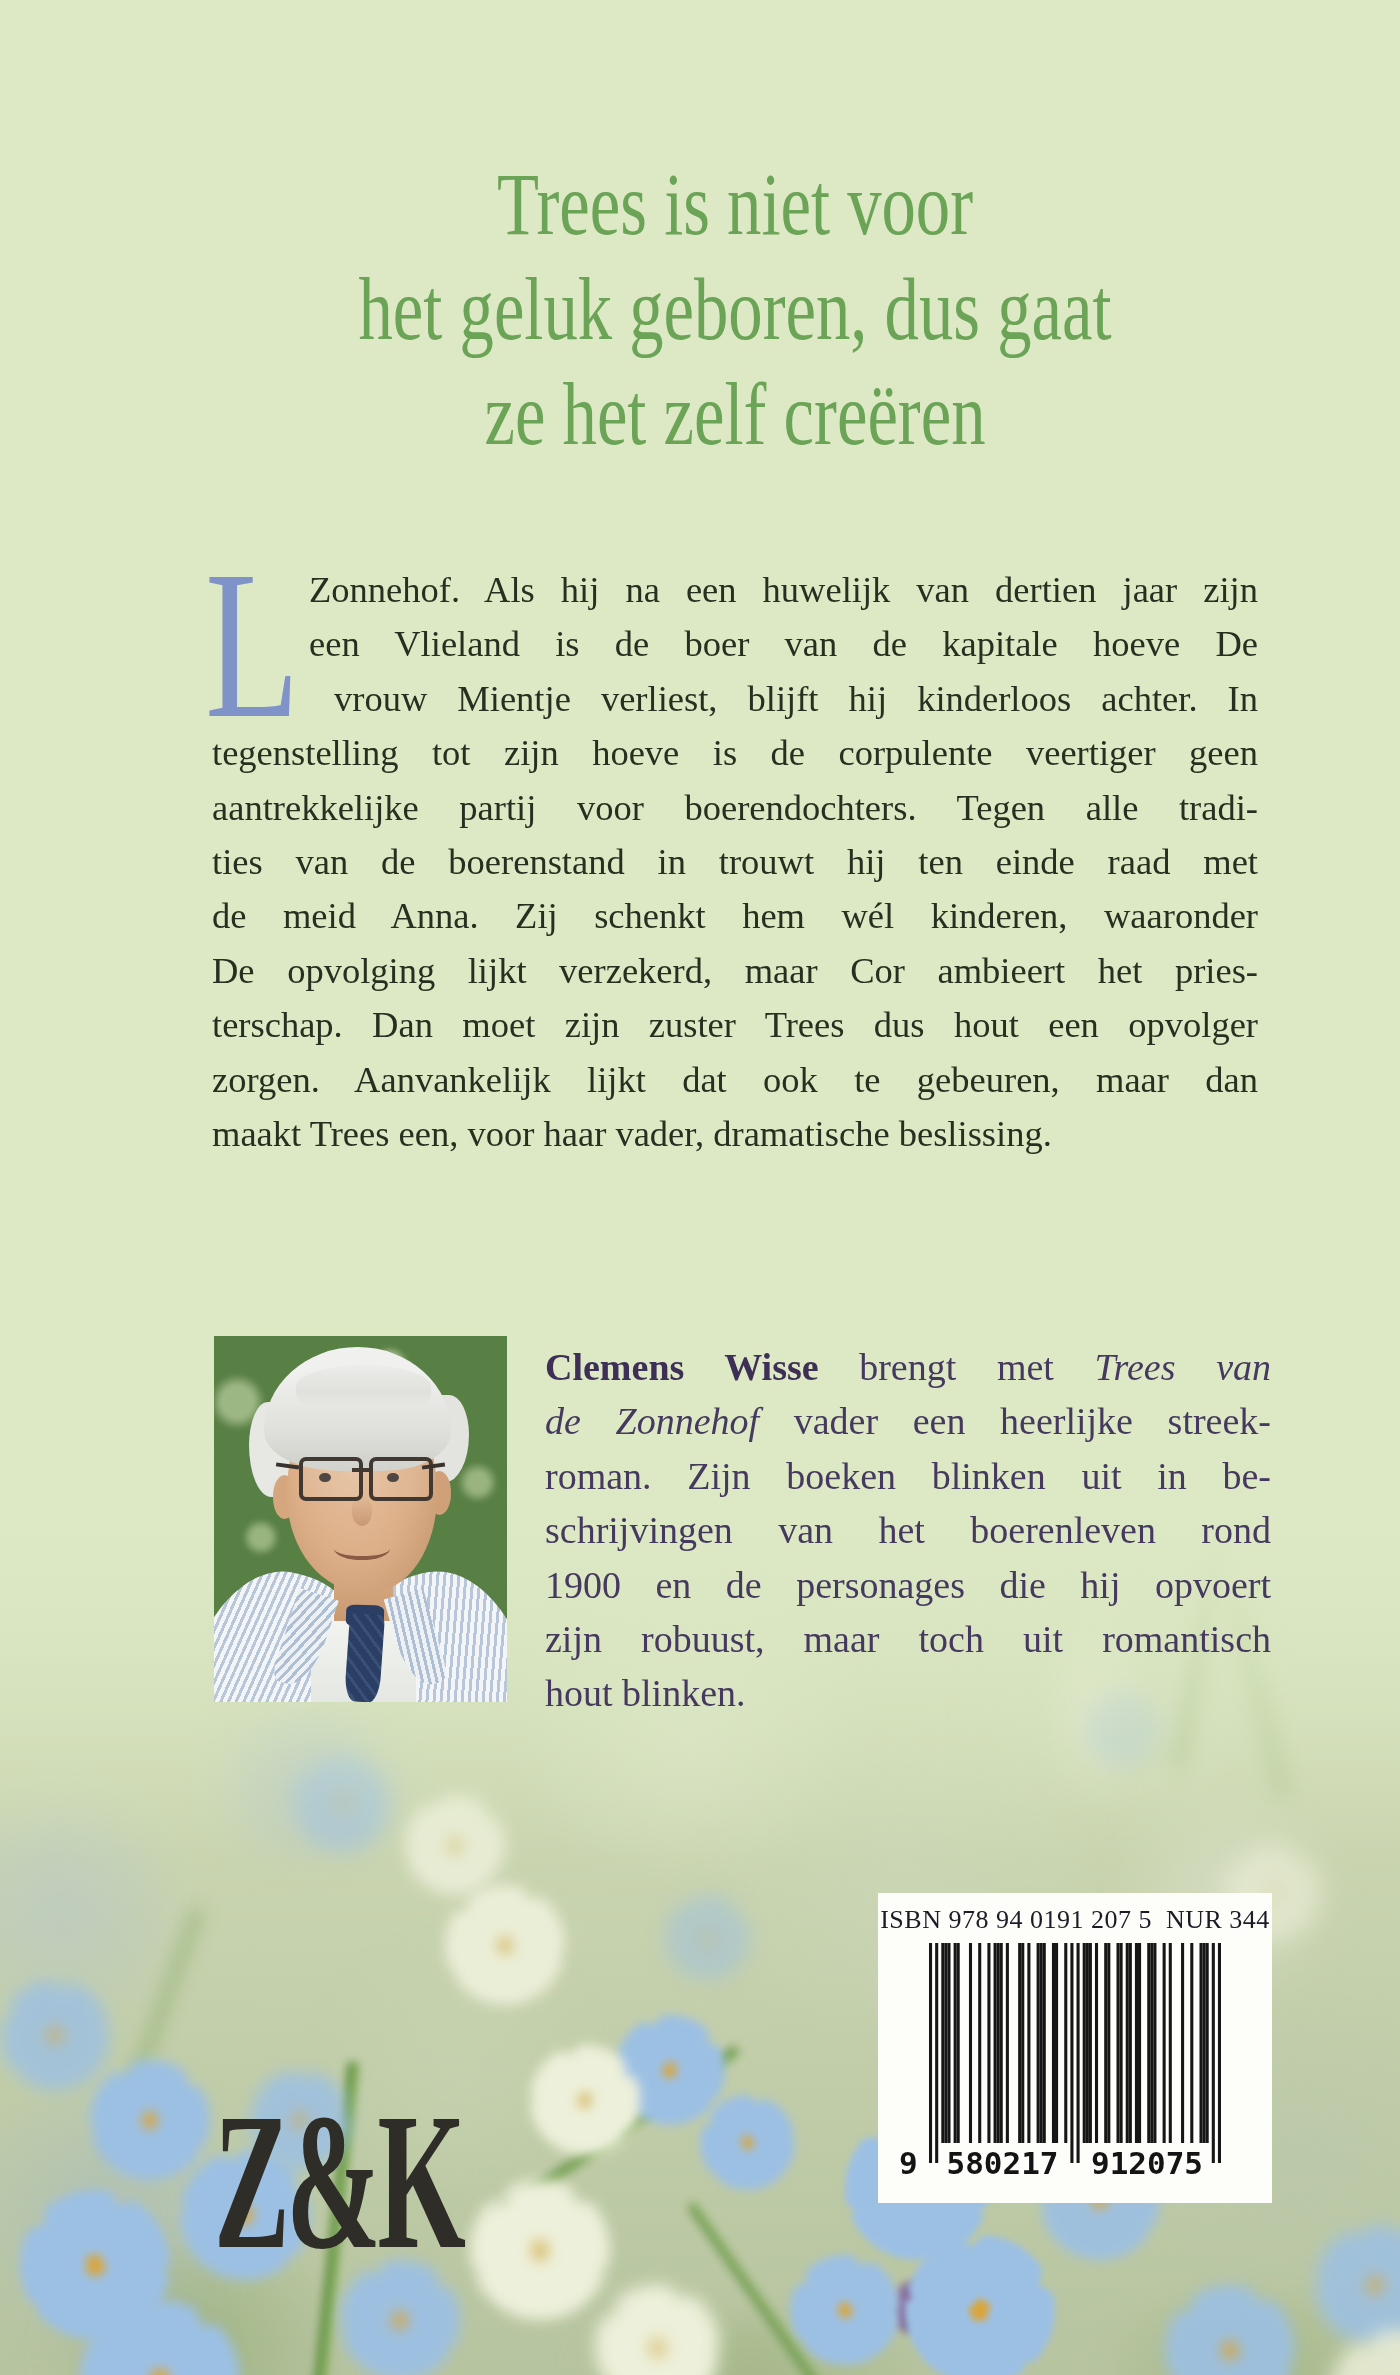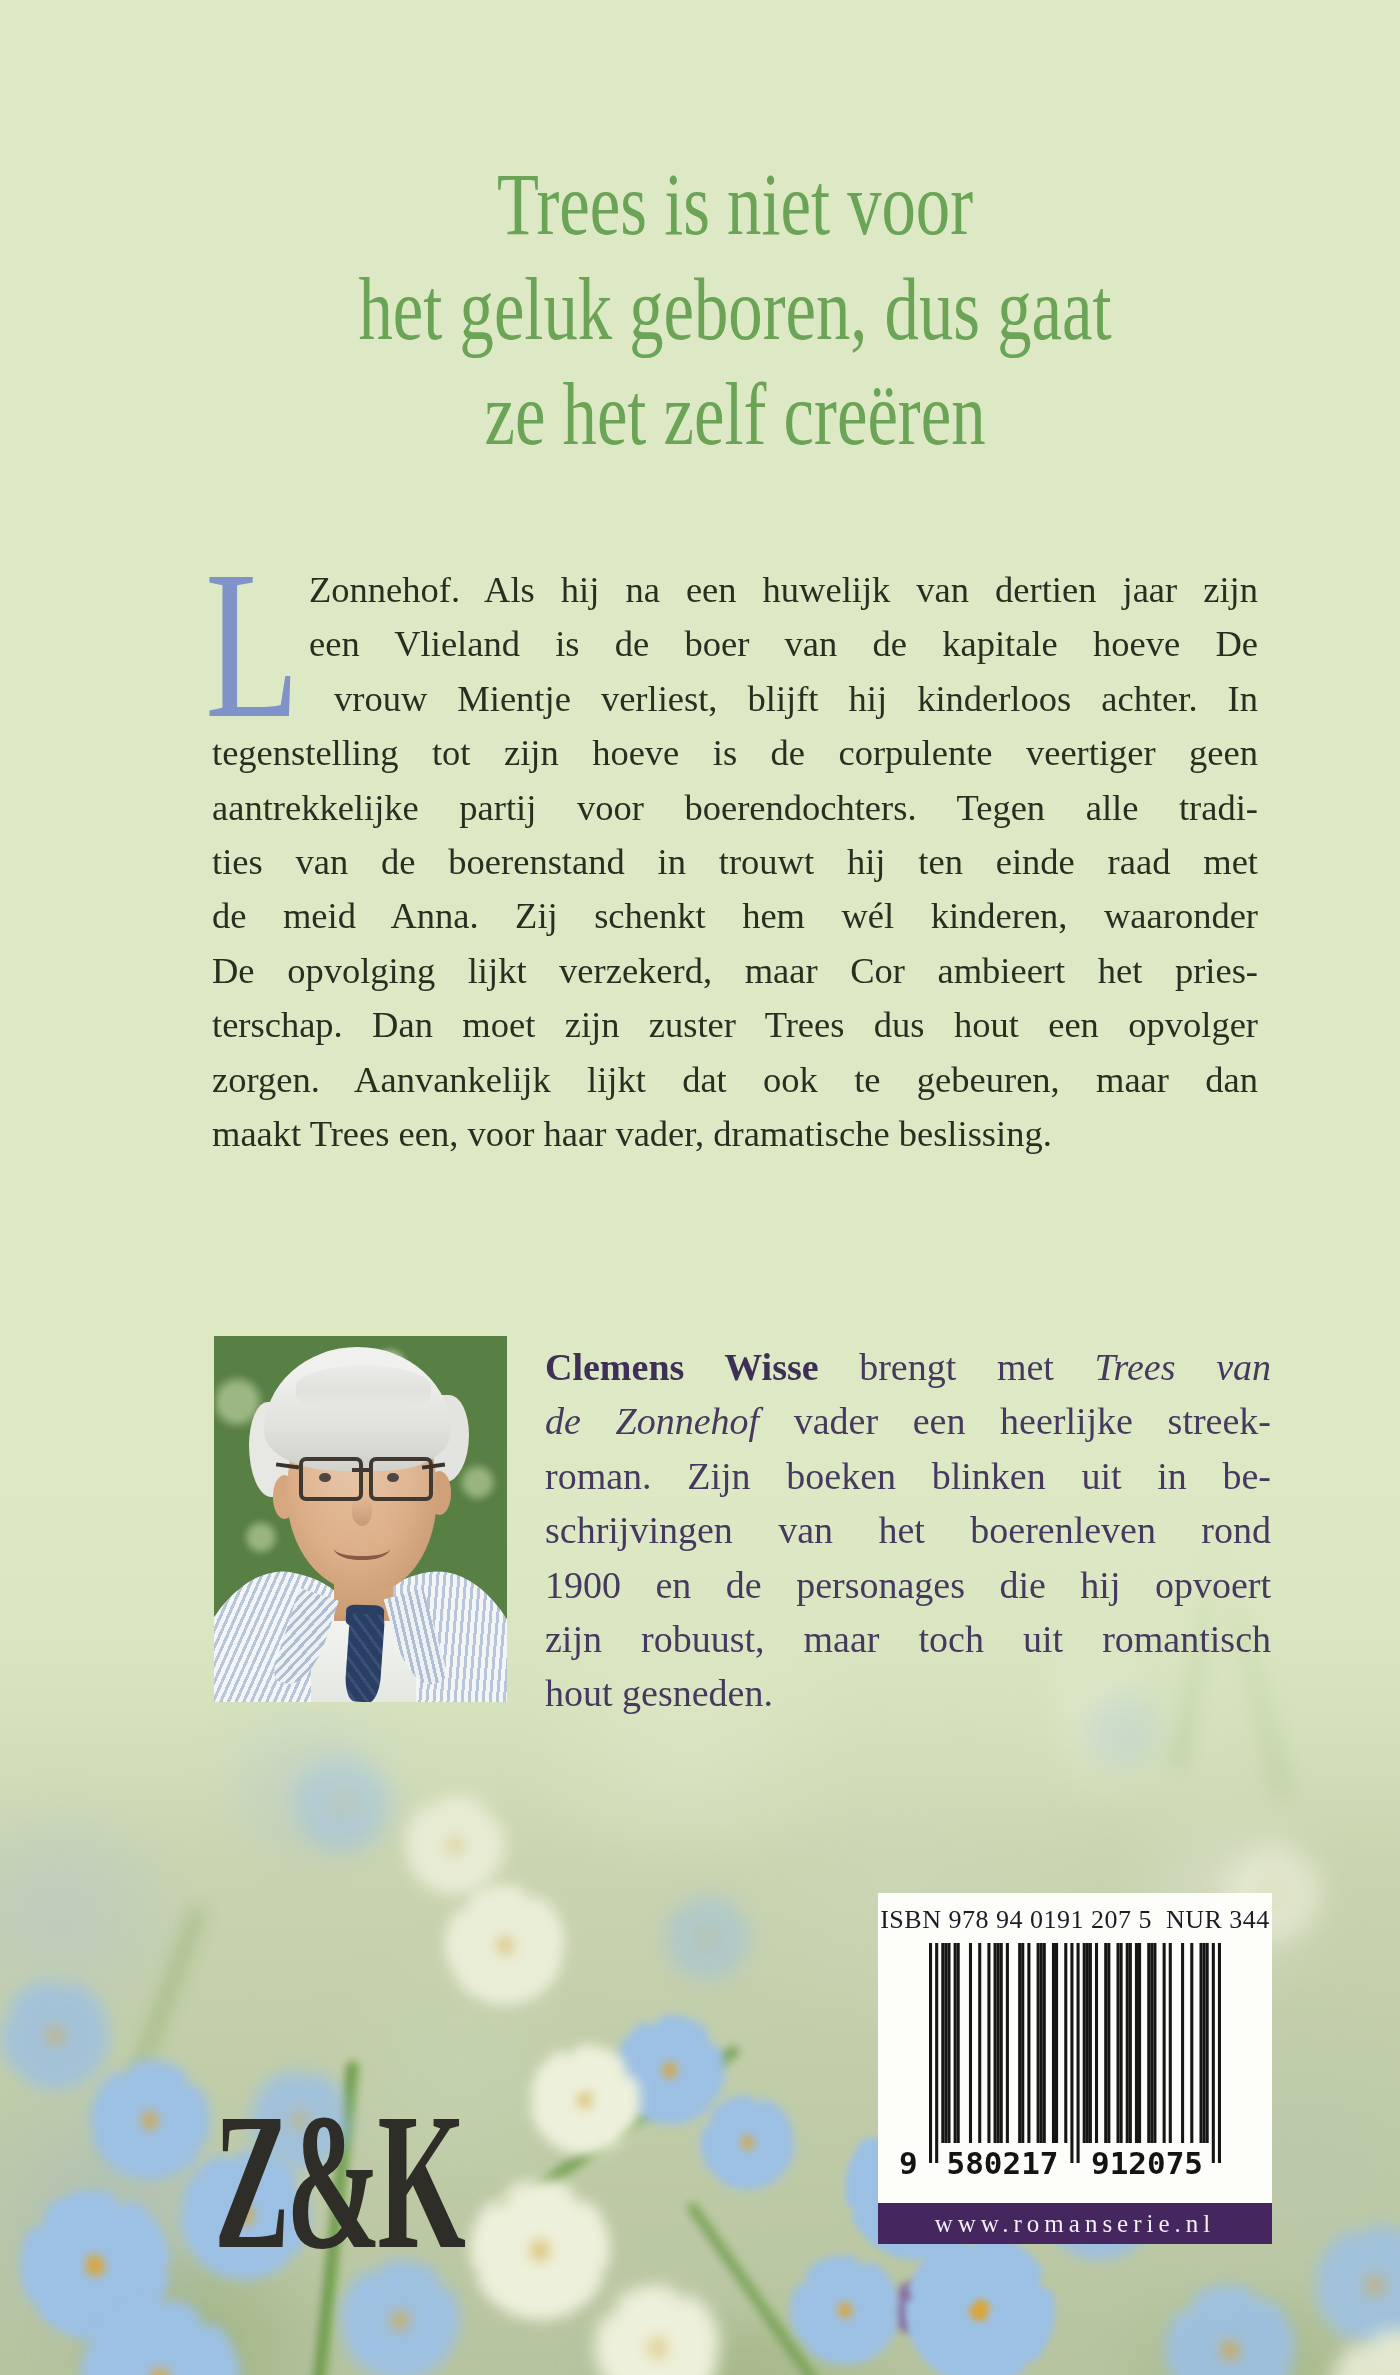--- a/index.html
+++ b/index.html
@@ -216,21 +216,21 @@
     <div class="ap p-smile"></div>
   </div>
 
   <div class="bio" style="color: rgb(70, 57, 95);">
     <div class="bline"><span class="b">Clemens Wisse</span><span> brengt met </span><span class="i">Trees van</span></div>
     <div class="bline"><span class="i">de Zonnehof</span><span> vader een heerlijke streek-</span></div>
     <div class="bline">roman. Zijn boeken blinken uit in be-</div>
     <div class="bline">schrijvingen van het boerenleven rond</div>
     <div class="bline">1900 en de personages die hij opvoert</div>
     <div class="bline">zijn robuust, maar toch uit romantisch</div>
-    <div class="bline lastline">hout gesneden.</div>
+    <div class="bline lastline">hout blinken.</div>
   </div>
 
   <div class="zk">Z&amp;K</div>
 
   <div class="isbn-wrap">
     <div class="isbn-box">
       <div class="isbn-label">ISBN 978 94 0191 207 5  NUR 344</div>
       <div class="barcode">
         <svg id="bars" width="292" height="240" viewBox="0 0 95 120" preserveAspectRatio="none">
             <rect x="0" y="0" width="1" height="110" fill="#161616"></rect>
@@ -283,18 +283,15 @@
             <rect x="92" y="0" width="1" height="110" fill="#161616"></rect>
             <rect x="94" y="0" width="1" height="110" fill="#161616"></rect>
           </svg>
         <div class="bc-digits">
           <span class="d1">9</span>
           <span class="g1">580217</span>
           <span class="g2">912075</span>
         </div>
       </div>
     </div>
-    <div class="web-strip" style="background: rgb(69, 38, 94);">
-      <span>www.romanserie.nl</span>
-    </div>
   </div>
 
 </div>
 
 </body></html>

